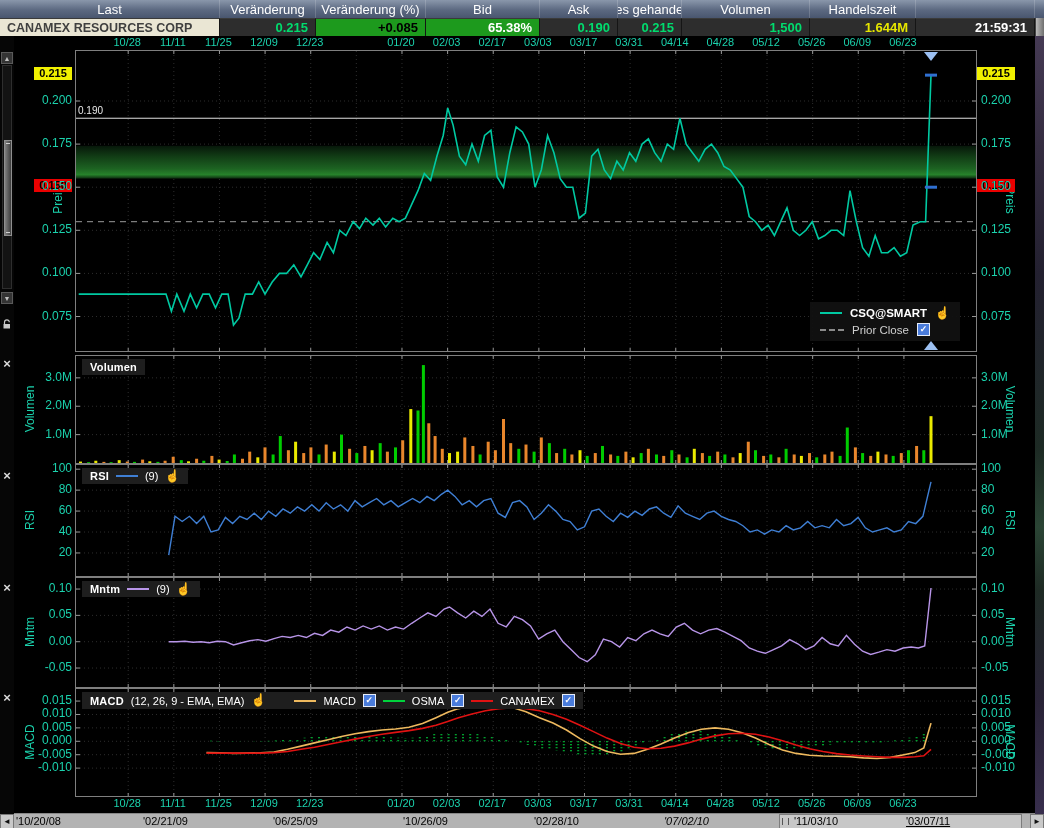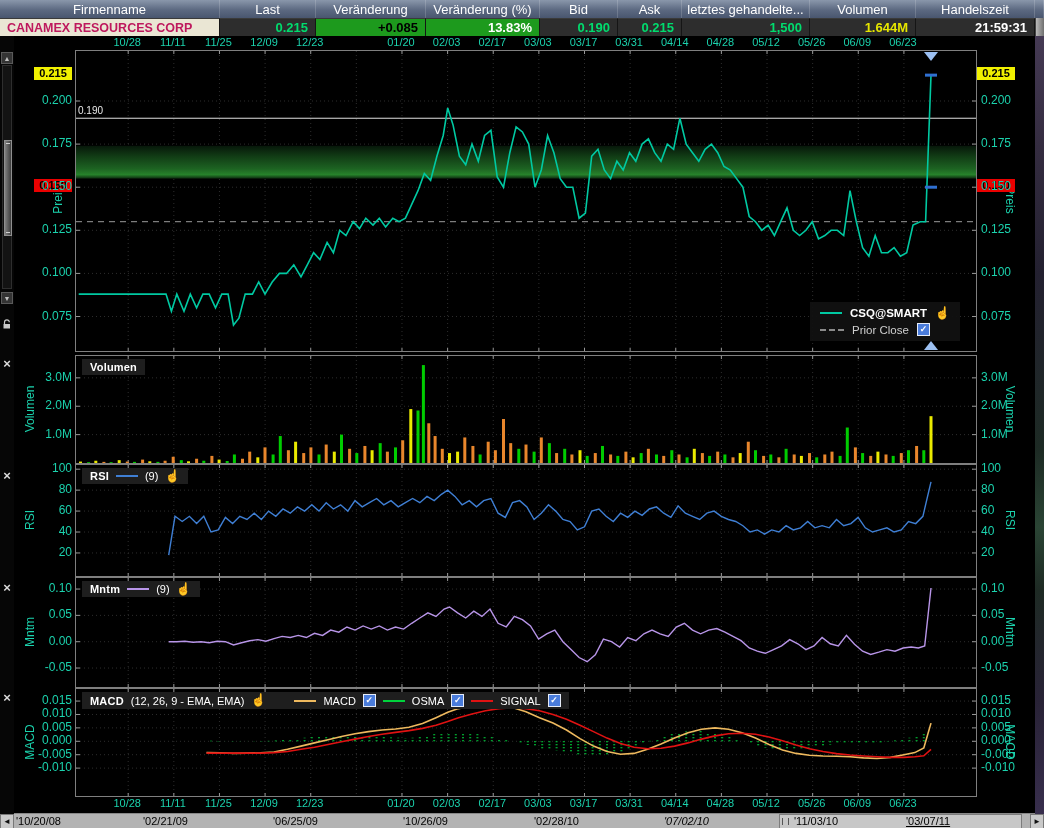--- a/index.html
+++ b/index.html
@@ -7,21 +7,21 @@
           font-family:"Liberation Sans",sans-serif;}
   
   .quote{position:absolute;top:0;left:0;width:1044px;height:36px;}
   .qrow{display:grid;grid-template-columns:220px 96px 110px 114px 78px 64px 128px 106px 119px 9px;height:18px;}
   .qhead{background:linear-gradient(180deg,#8a97ab 0%,#5c6981 55%,#49566f 100%);color:#fff;font-size:13px;}
   .qhead .qc{display:flex;align-items:center;justify-content:center;border-right:1px solid rgba(255,255,255,.16);
              white-space:nowrap;overflow:hidden;}
   .qvals .qv{display:flex;align-items:center;justify-content:flex-end;padding:0 7px;background:#2d2d2d;
              border-right:1px solid #151515;border-top:1px solid #3a3a3a;font-size:13px;font-weight:bold;
              color:#00dc6e;white-space:nowrap;overflow:hidden;box-sizing:border-box;}
-  .qv.company{background:#eae6d4;color:#be185d;justify-content:flex-start;font-size:12.5px;}
+  .qv.company{background:#eae6d4;color:#404040;justify-content:flex-start;font-size:12.5px;}
   .qv.chg{background:#1d9a1d;color:#000;}
   .qv.pct{background:#1d9a1d;color:#fff;}
   .qv.vol{color:#e6e600;}
   .qv.time{color:#fff;}
   .qstrip{background:linear-gradient(90deg,#b9b9b9,#6f6f6f);border-left:1px solid #444;}
   
   .chart-area{position:absolute;top:36px;left:0;width:1044px;height:562px;background:#000;}
   .panel-sec{position:absolute;left:0;width:1044px;}
   .plot{position:absolute;left:75px;top:0;width:900px;background:#000;border:1px solid #7f7f7f;box-sizing:content-box;}
   .plot svg{display:block;}
@@ -73,36 +73,35 @@
   .redge{position:absolute;left:1035px;top:0;width:9px;height:792px;
          background:linear-gradient(180deg,#453a54 0%,#342c40 14%,#232030 30%,#1d2a24 52%,#2a4434 62%,#1e2a24 70%,#282236 84%,#3a3050 100%);}
 </style>
 </head>
 <body>
 
 <div class="screen">
 
   <div class="quote">
     <div class="qrow qhead">
-      <div class="qc">Firmenname</div>
       <div class="qc">Last</div>
       <div class="qc">Veränderung</div>
       <div class="qc">Veränderung (%)</div>
       <div class="qc">Bid</div>
       <div class="qc">Ask</div>
       <div class="qc">letztes gehandelte...</div>
       <div class="qc">Volumen</div>
       <div class="qc">Handelszeit</div>
       <div class="qc"></div>
     </div>
     <div class="qrow qvals">
       <div class="qv company">CANAMEX RESOURCES CORP</div>
       <div class="qv">0.215</div>
       <div class="qv chg">+0.085</div>
-      <div class="qv pct">13.83%</div>
+      <div class="qv pct">65.38%</div>
       <div class="qv">0.190</div>
       <div class="qv">0.215</div>
       <div class="qv">1,500</div>
       <div class="qv vol">1.644M</div>
       <div class="qv time">21:59:31</div>
       <div class="qstrip"></div>
     </div>
   </div>
 
   <div class="chart-area" id="chartArea">
@@ -832,21 +831,21 @@
           <span>(12, 26, 9 - EMA, EMA)</span>
           <span class="hand">☝</span>
           <span style="width:14px;"></span>
           <span class="swatch" style="border-color:#eeb95e;"></span>
           <span>MACD</span>
           <span class="cb">✓</span>
           <span class="swatch" style="border-color:#00d23c;"></span>
           <span>OSMA</span>
           <span class="cb">✓</span>
           <span class="swatch" style="border-color:#e01212;"></span>
-          <span>SIGNAL</span>
+          <span>CANAMEX</span>
           <span class="cb">✓</span>
         </div>
       </div>
     <div class="ylab ylab-l" style="top: 6.06767px;">0.015</div>
         <div class="ylab ylab-r" style="top: 6.06767px;">0.015</div>
         <div class="ylab ylab-l" style="top: 19.4762px;">0.010</div>
         <div class="ylab ylab-r" style="top: 19.4762px;">0.010</div>
         <div class="ylab ylab-l" style="top: 32.8847px;">0.005</div>
         <div class="ylab ylab-r" style="top: 32.8847px;">0.005</div>
         <div class="ylab ylab-l" style="top: 46.2932px;">0.000</div>

